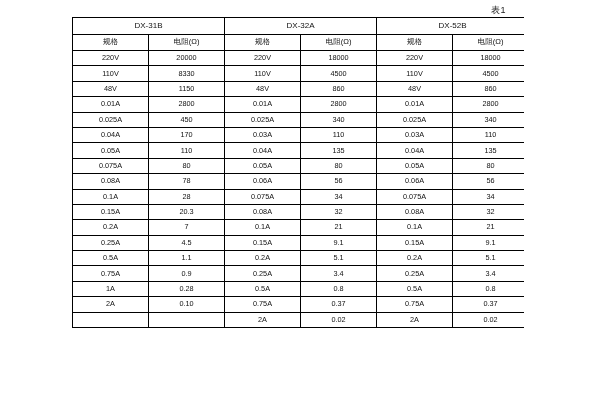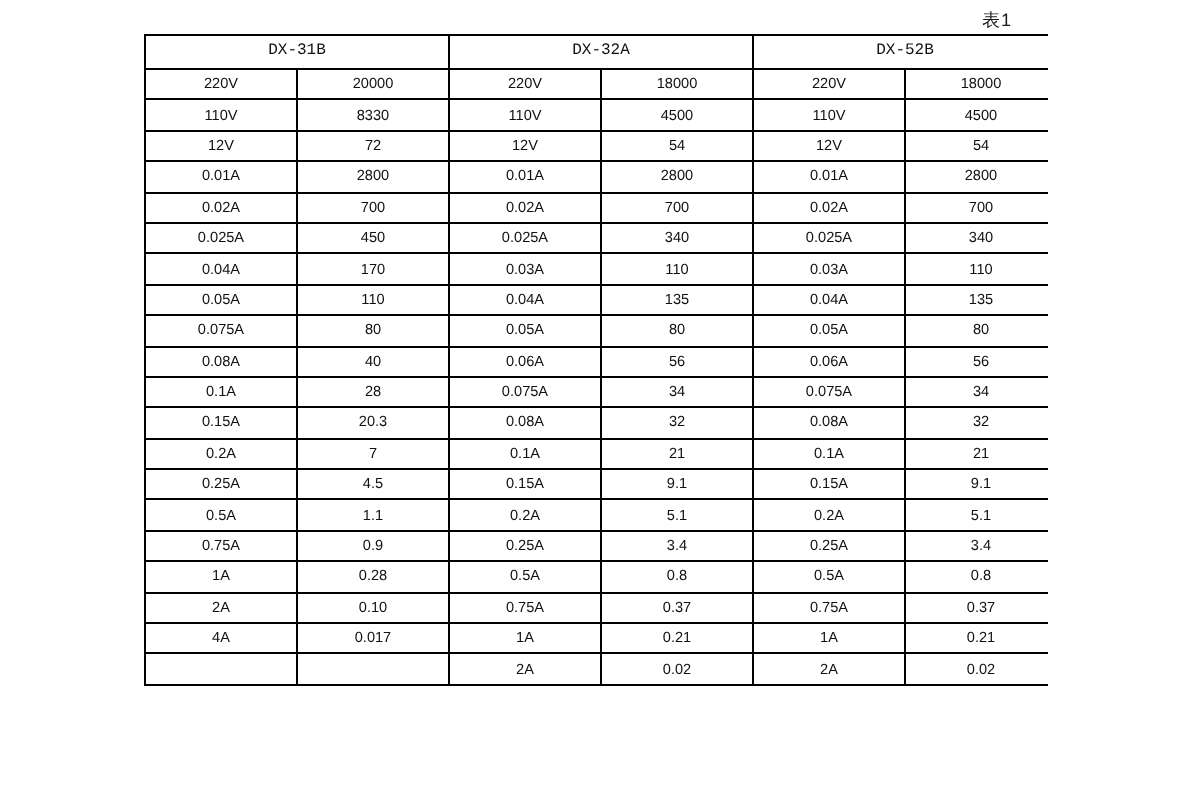--- a/index.html
+++ b/index.html
@@ -43,21 +43,20 @@
     font-size: 7.3px;
     color: #111111;
     height: 14.4px;
     padding: 0;
     font-weight: normal;
     line-height: 1.1;
   }
   th.group {
     font-size: 8px;
     height: 16px;
-    font-family: Liberation Mono, monospace;
   }
   th.sub {
     font-size: 7.6px;
     height: 15px;
   }
   td.empty {
     color: transparent;
   }
   col.c {
     width: 76px;
@@ -79,63 +78,63 @@
           <col class="c">
           <col class="c">
           <col class="c">
       </colgroup>
       <thead>
         <tr>
           <th class="group" colspan="2">DX-31B</th>
           <th class="group" colspan="2">DX-32A</th>
           <th class="group" colspan="2">DX-52B</th>
         </tr>
+        <tr>
+          <th class="sub">规格</th>
+          <th class="sub">电阻(Ω)</th>
+          <th class="sub">规格</th>
+          <th class="sub">电阻(Ω)</th>
+          <th class="sub">规格</th>
+          <th class="sub">电阻(Ω)</th>
+        </tr>
       </thead>
       <tbody id="tbody">
           <tr>
             <td>220V</td>
             <td>20000</td>
             <td>220V</td>
             <td>18000</td>
             <td>220V</td>
             <td>18000</td>
           </tr>
           <tr>
             <td>110V</td>
             <td>8330</td>
             <td>110V</td>
             <td>4500</td>
             <td>110V</td>
             <td>4500</td>
           </tr>
           <tr>
-            <td>12V</td>
-            <td>72</td>
-            <td>12V</td>
-            <td>54</td>
-            <td>12V</td>
-            <td>54</td>
+            <td>48V</td>
+            <td>1150</td>
+            <td>48V</td>
+            <td>860</td>
+            <td>48V</td>
+            <td>860</td>
           </tr>
           <tr>
             <td>0.01A</td>
             <td>2800</td>
             <td>0.01A</td>
             <td>2800</td>
             <td>0.01A</td>
             <td>2800</td>
           </tr>
           <tr>
-            <td>0.02A</td>
-            <td>700</td>
-            <td>0.02A</td>
-            <td>700</td>
-            <td>0.02A</td>
-            <td>700</td>
-          </tr>
-          <tr>
             <td>0.025A</td>
             <td>450</td>
             <td>0.025A</td>
             <td>340</td>
             <td>0.025A</td>
             <td>340</td>
           </tr>
           <tr>
             <td>0.04A</td>
             <td>170</td>
@@ -155,21 +154,21 @@
           <tr>
             <td>0.075A</td>
             <td>80</td>
             <td>0.05A</td>
             <td>80</td>
             <td>0.05A</td>
             <td>80</td>
           </tr>
           <tr>
             <td>0.08A</td>
-            <td>40</td>
+            <td>78</td>
             <td>0.06A</td>
             <td>56</td>
             <td>0.06A</td>
             <td>56</td>
           </tr>
           <tr>
             <td>0.1A</td>
             <td>28</td>
             <td>0.075A</td>
             <td>34</td>
@@ -226,28 +225,20 @@
           </tr>
           <tr>
             <td>2A</td>
             <td>0.10</td>
             <td>0.75A</td>
             <td>0.37</td>
             <td>0.75A</td>
             <td>0.37</td>
           </tr>
           <tr>
-            <td>4A</td>
-            <td>0.017</td>
-            <td>1A</td>
-            <td>0.21</td>
-            <td>1A</td>
-            <td>0.21</td>
-          </tr>
-          <tr>
             <td class="empty"></td>
             <td class="empty"></td>
             <td>2A</td>
             <td>0.02</td>
             <td>2A</td>
             <td>0.02</td>
           </tr>
         </tbody>
     </table>
   </div>

